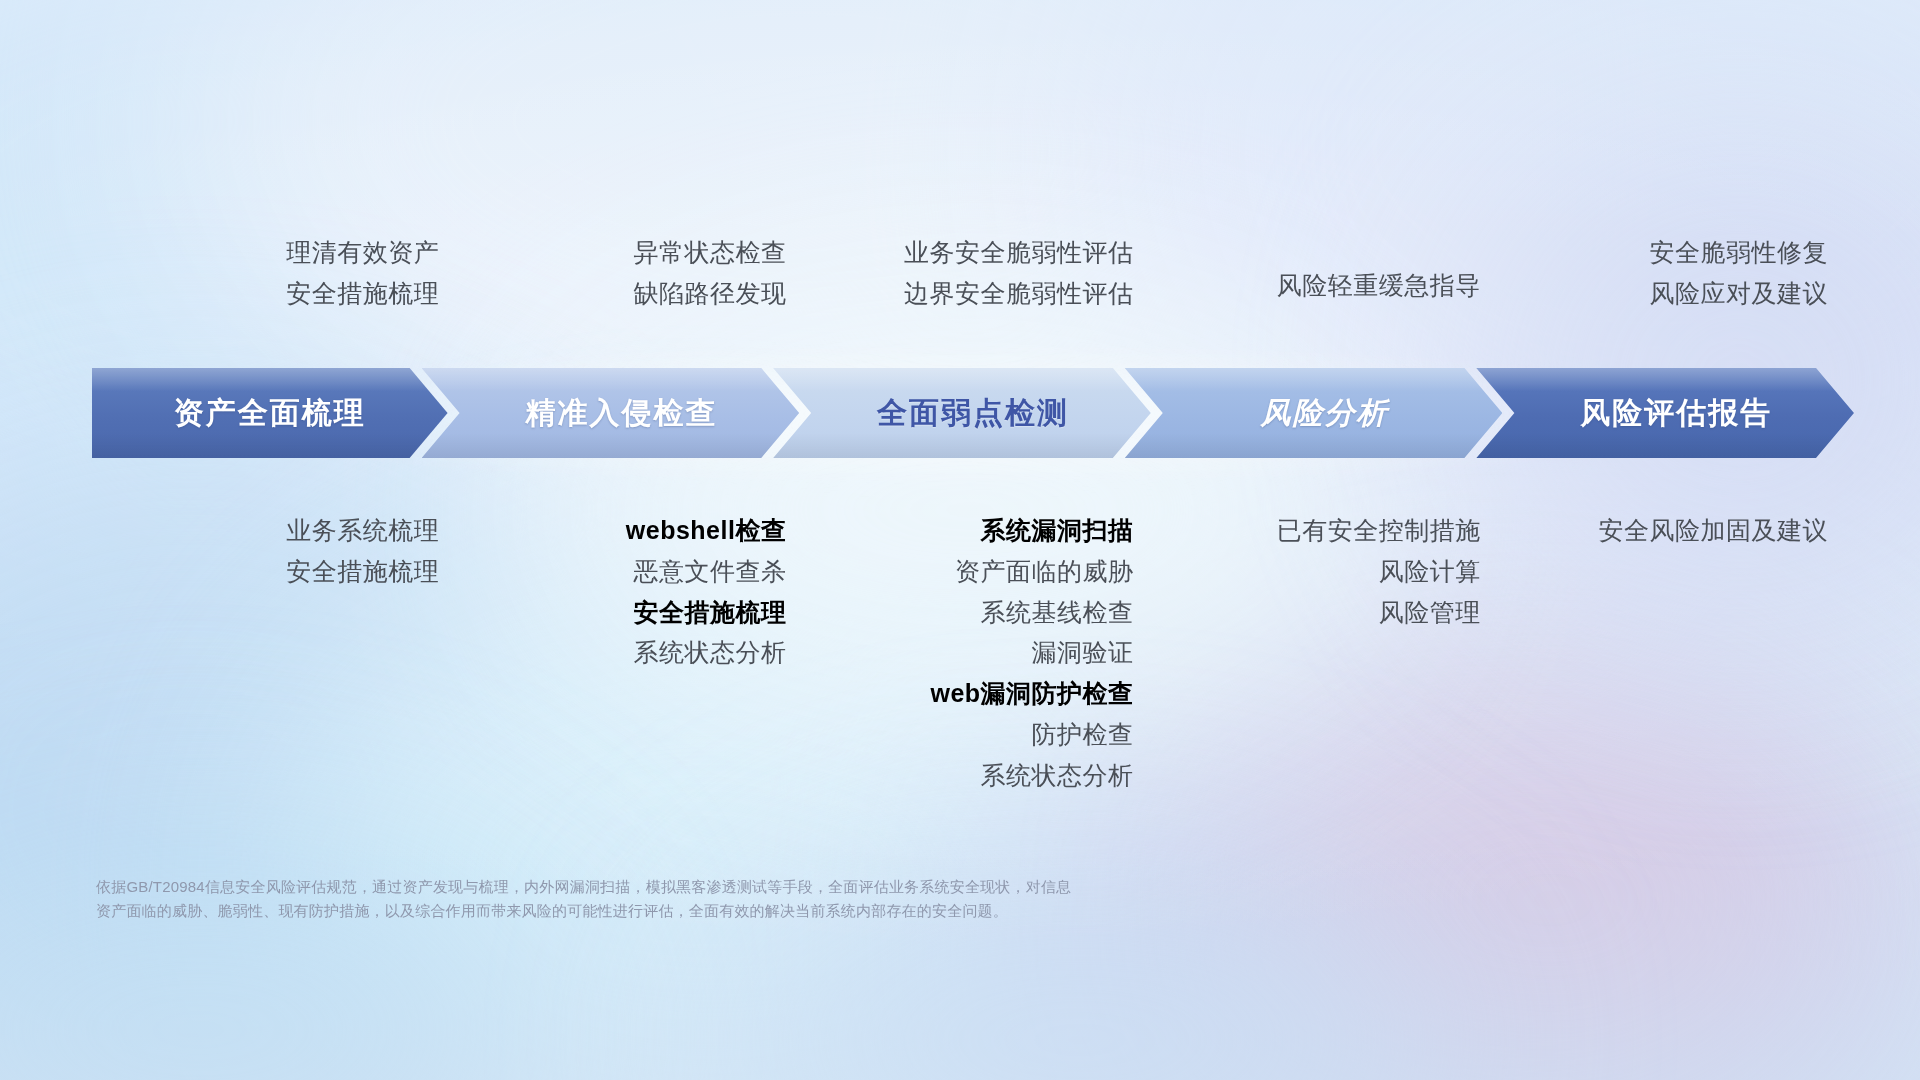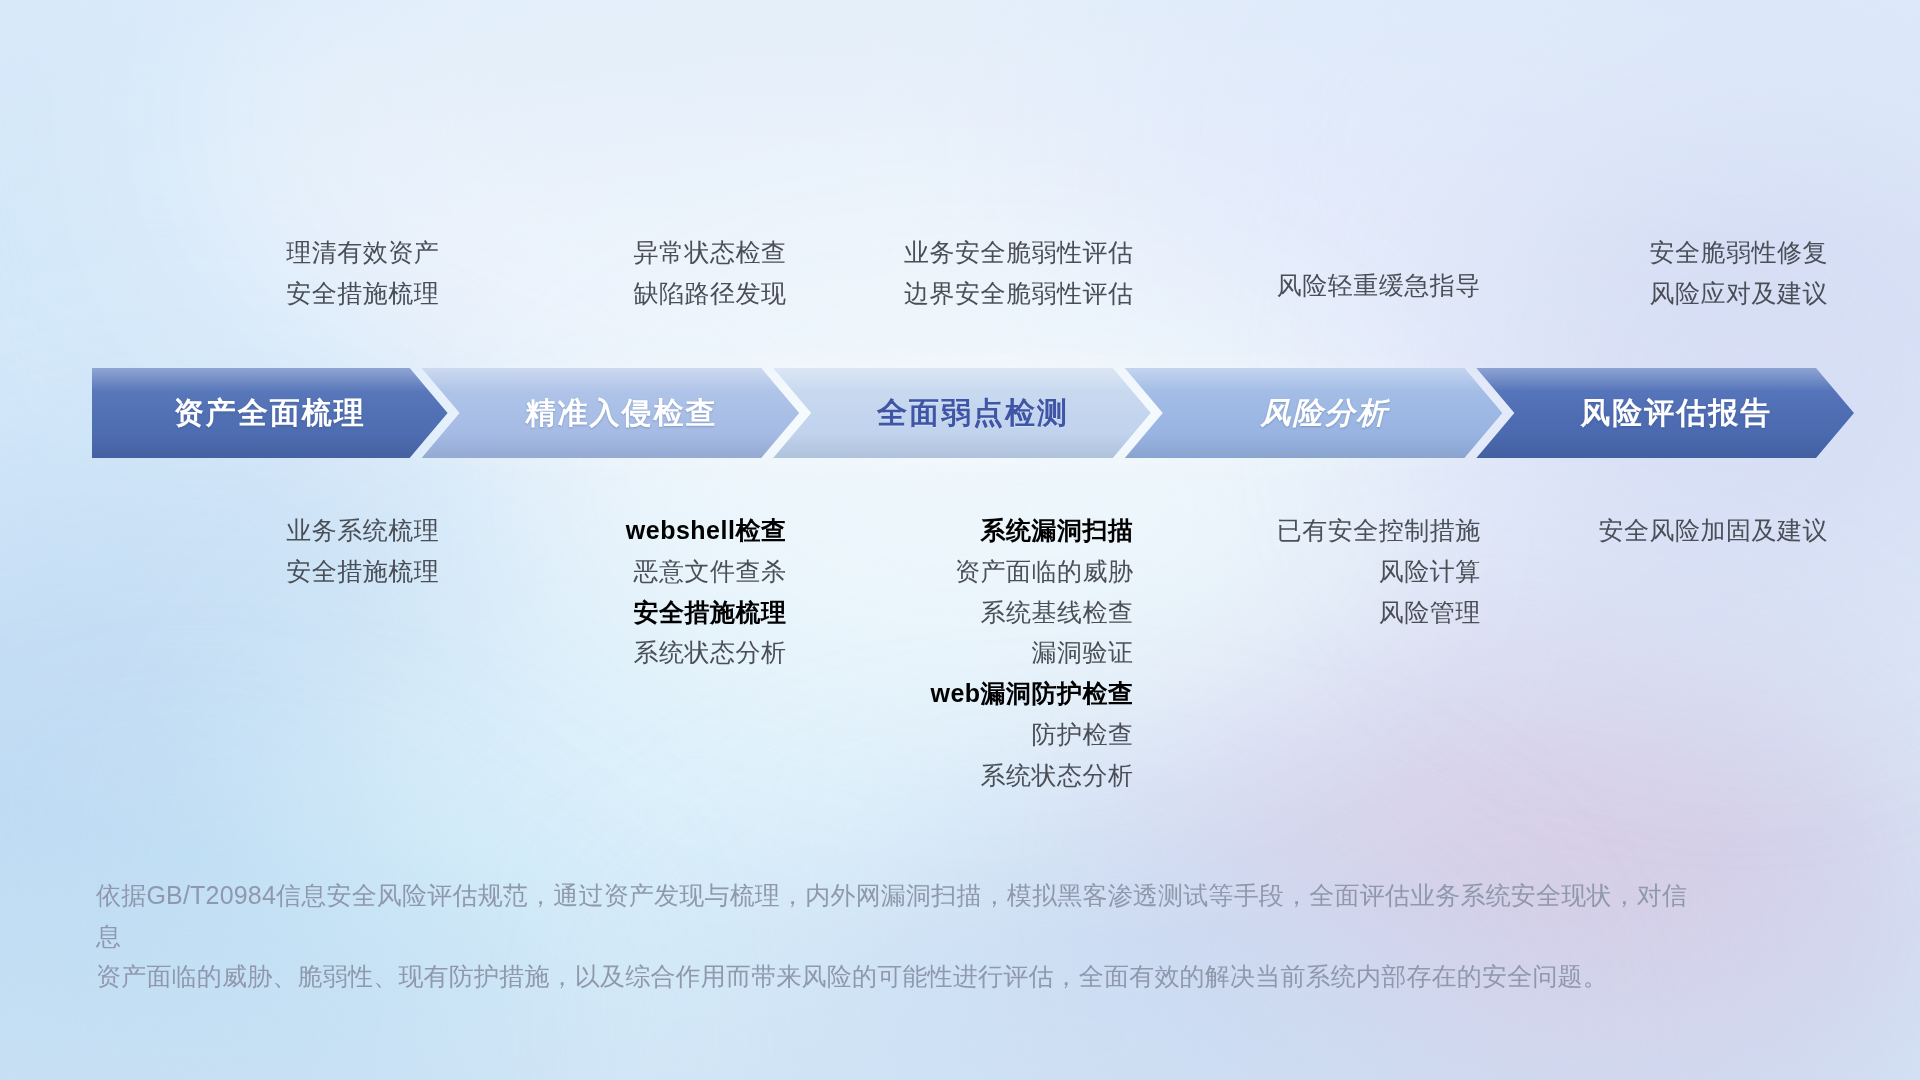--- a/index.html
+++ b/index.html
@@ -107,21 +107,21 @@
     position: absolute;
     left: 64px; top: 344px; width: 1792px; height: 140px;
     background: radial-gradient(60% 70% at 50% 50%, rgba(255,255,255,.55) 0%, rgba(255,255,255,0) 75%);
     filter: blur(8px);
   }
 
   
   .footer {
     position: absolute;
     left: 96px; top: 875px; width: 1600px;
-    font-size: 25px;
+    font-size: 15px;
     line-height: 1.62;
     color: #8f98ad;
     letter-spacing: .2px;
   }
 </style>
 </head>
 <body>
 
 <div id="stage">
 

